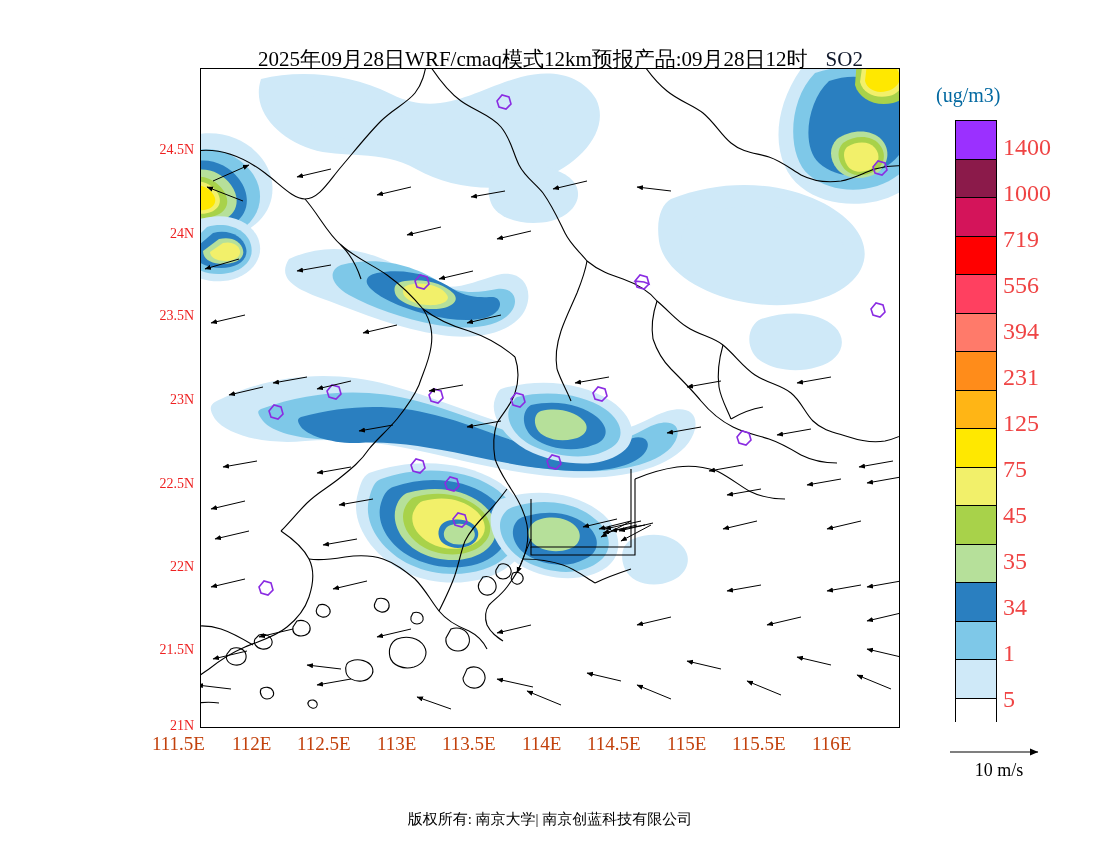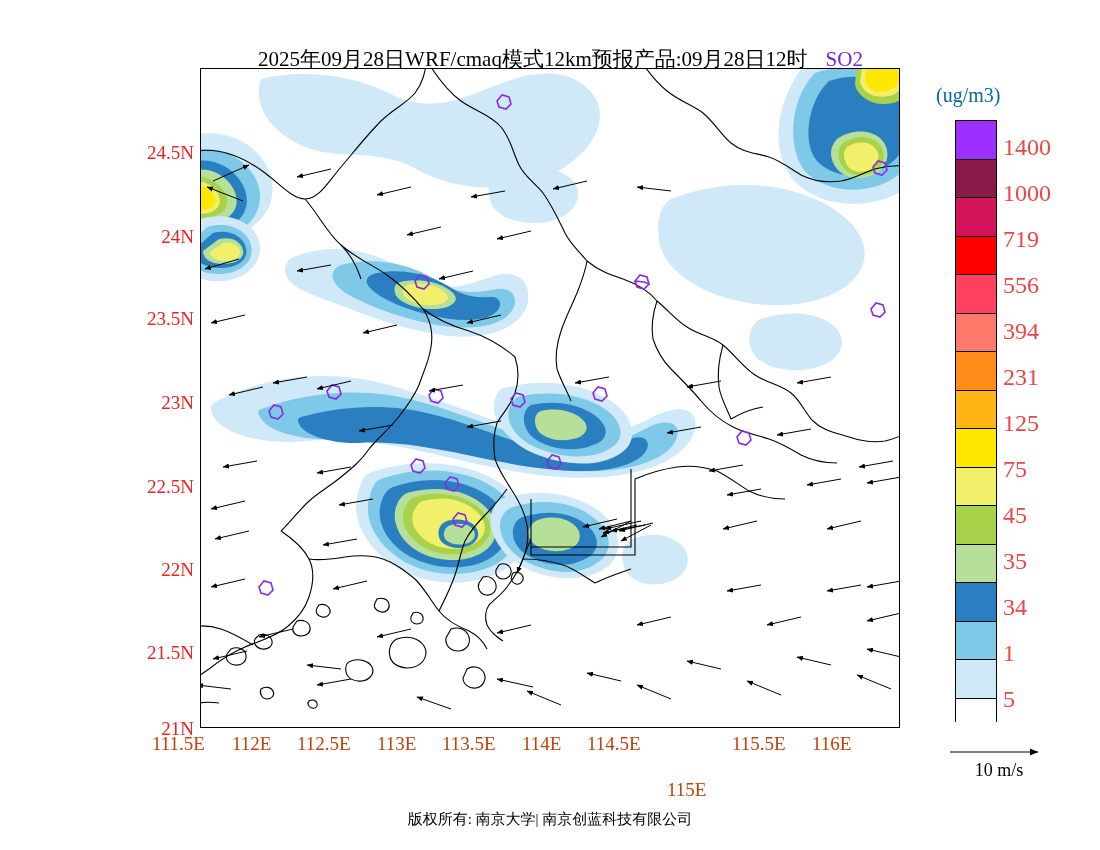--- a/index.html
+++ b/index.html
@@ -26,21 +26,21 @@
     left: 0;
     top: 20px;
     width: 1100px;
     text-align: center;
     font-size: 21px;
     letter-spacing: 0px;
     color: #000000;
     white-space: pre;
   }
   .title .species {
-    color: #6d28d9;
+    color: #0f172a;
     margin-left: 18px;
   }
   
   .map-frame {
     position: absolute;
     left: 200px;
     top: 68px;
     width: 700px;
     height: 660px;
     border: 1px solid #000000;
@@ -51,21 +51,21 @@
   .map-svg {
     position: absolute;
     left: 0; top: 0;
   }
   
   .ylab {
     position: absolute;
     right: 906px;
     width: 92px;
     text-align: right;
-    font-size: 19px;
+    font-size: 14px;
     color: #ee2020;
     white-space: nowrap;
   }
   .xlab {
     position: absolute;
     top: 733px;
     font-size: 19px;
     color: #c2410c;
     white-space: nowrap;
   }
@@ -146,21 +146,21 @@
   <div class="ylab" style="top:642px;">21.5N</div>
   <div class="ylab" style="top:718px;">21N</div>
 
   <div class="xlab" style="left:152px;width:110px;">111.5E</div>
   <div class="xlab" style="left:232px;width:110px;">112E</div>
   <div class="xlab" style="left:297px;width:110px;">112.5E</div>
   <div class="xlab" style="left:377px;width:110px;">113E</div>
   <div class="xlab" style="left:442px;width:110px;">113.5E</div>
   <div class="xlab" style="left:522px;width:110px;">114E</div>
   <div class="xlab" style="left:587px;width:110px;">114.5E</div>
-  <div class="xlab" style="left:667px;width:110px;margin-top:46px;">115E</div>
+  <div class="xlab" style="left:667px;width:110px;">115E</div>
   <div class="xlab" style="left:732px;width:110px;">115.5E</div>
   <div class="xlab" style="left:812px;width:110px;">116E</div>
 
   <div class="map-frame">
     <svg class="map-svg" width="700" height="660" viewBox="0 0 700 660">
       <defs>
         <clipPath id="panelClip">
             <rect x="0" y="0" width="700" height="660"></rect>
           </clipPath>
         <marker id="arrowh" markerWidth="7" markerHeight="7" refX="6" refY="2.6" orient="auto">

